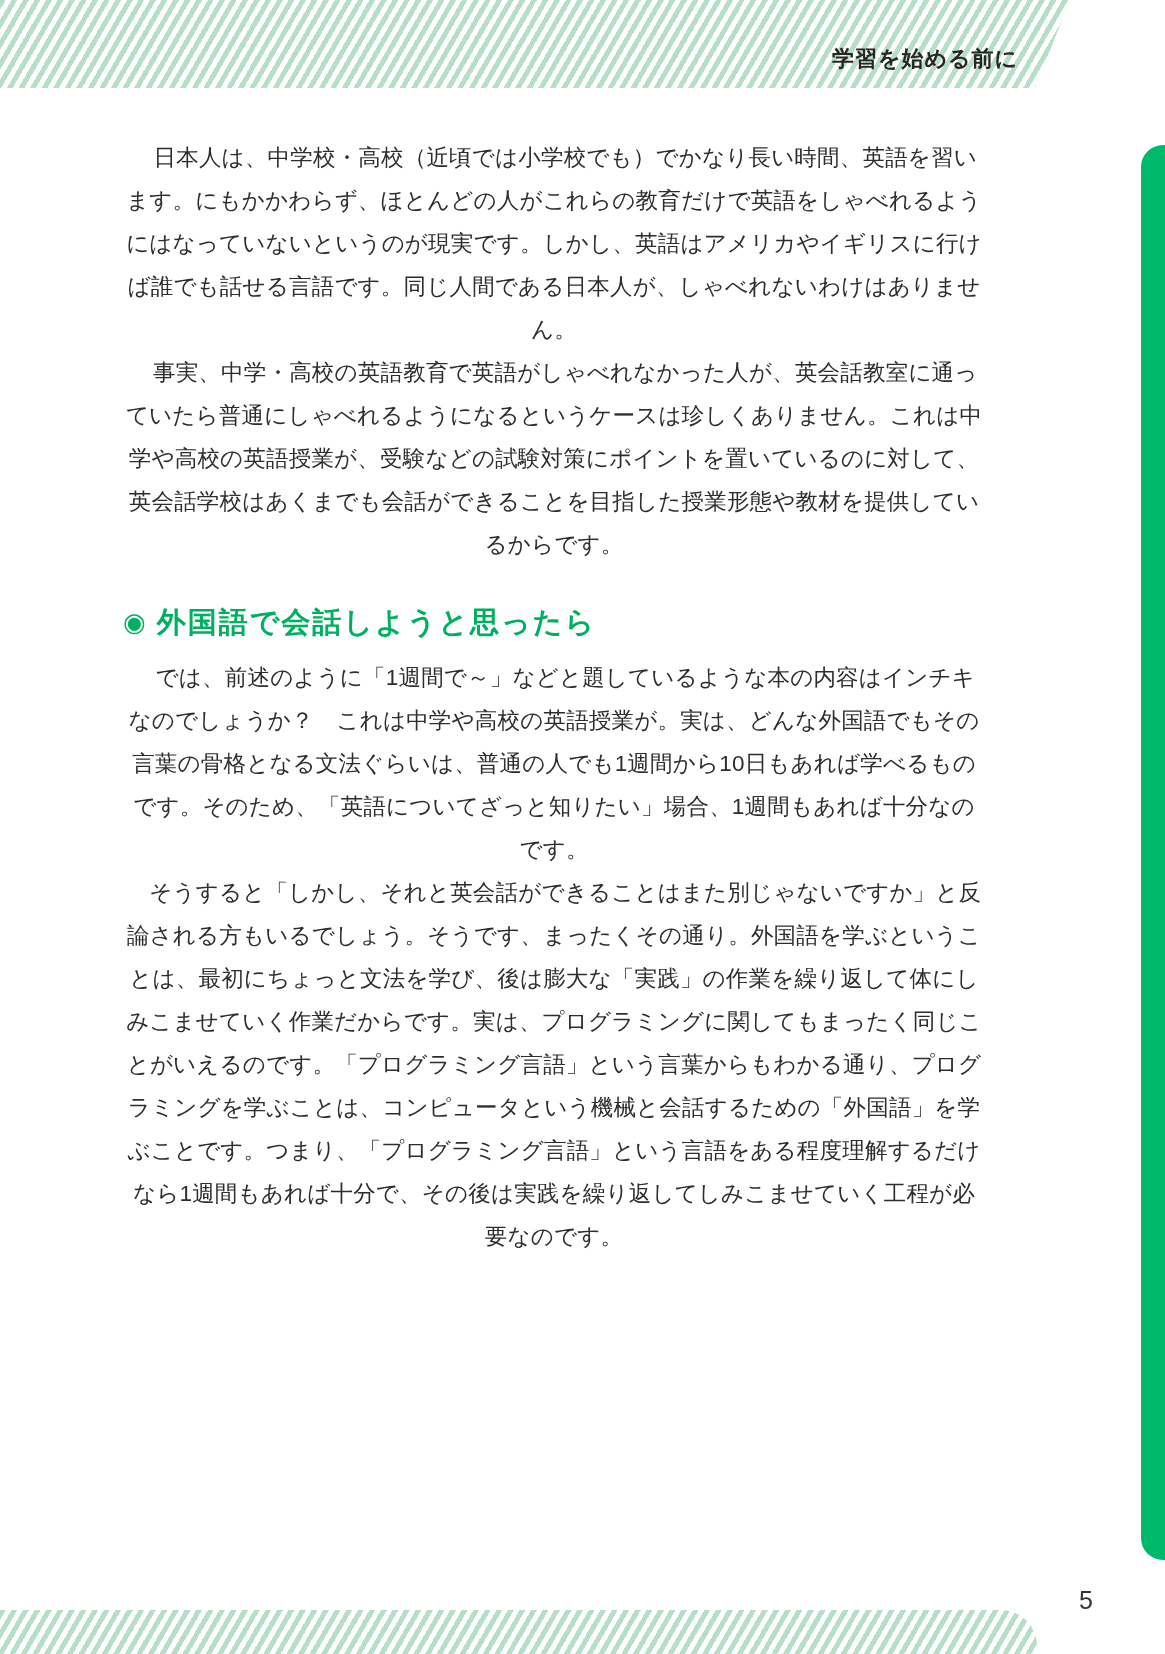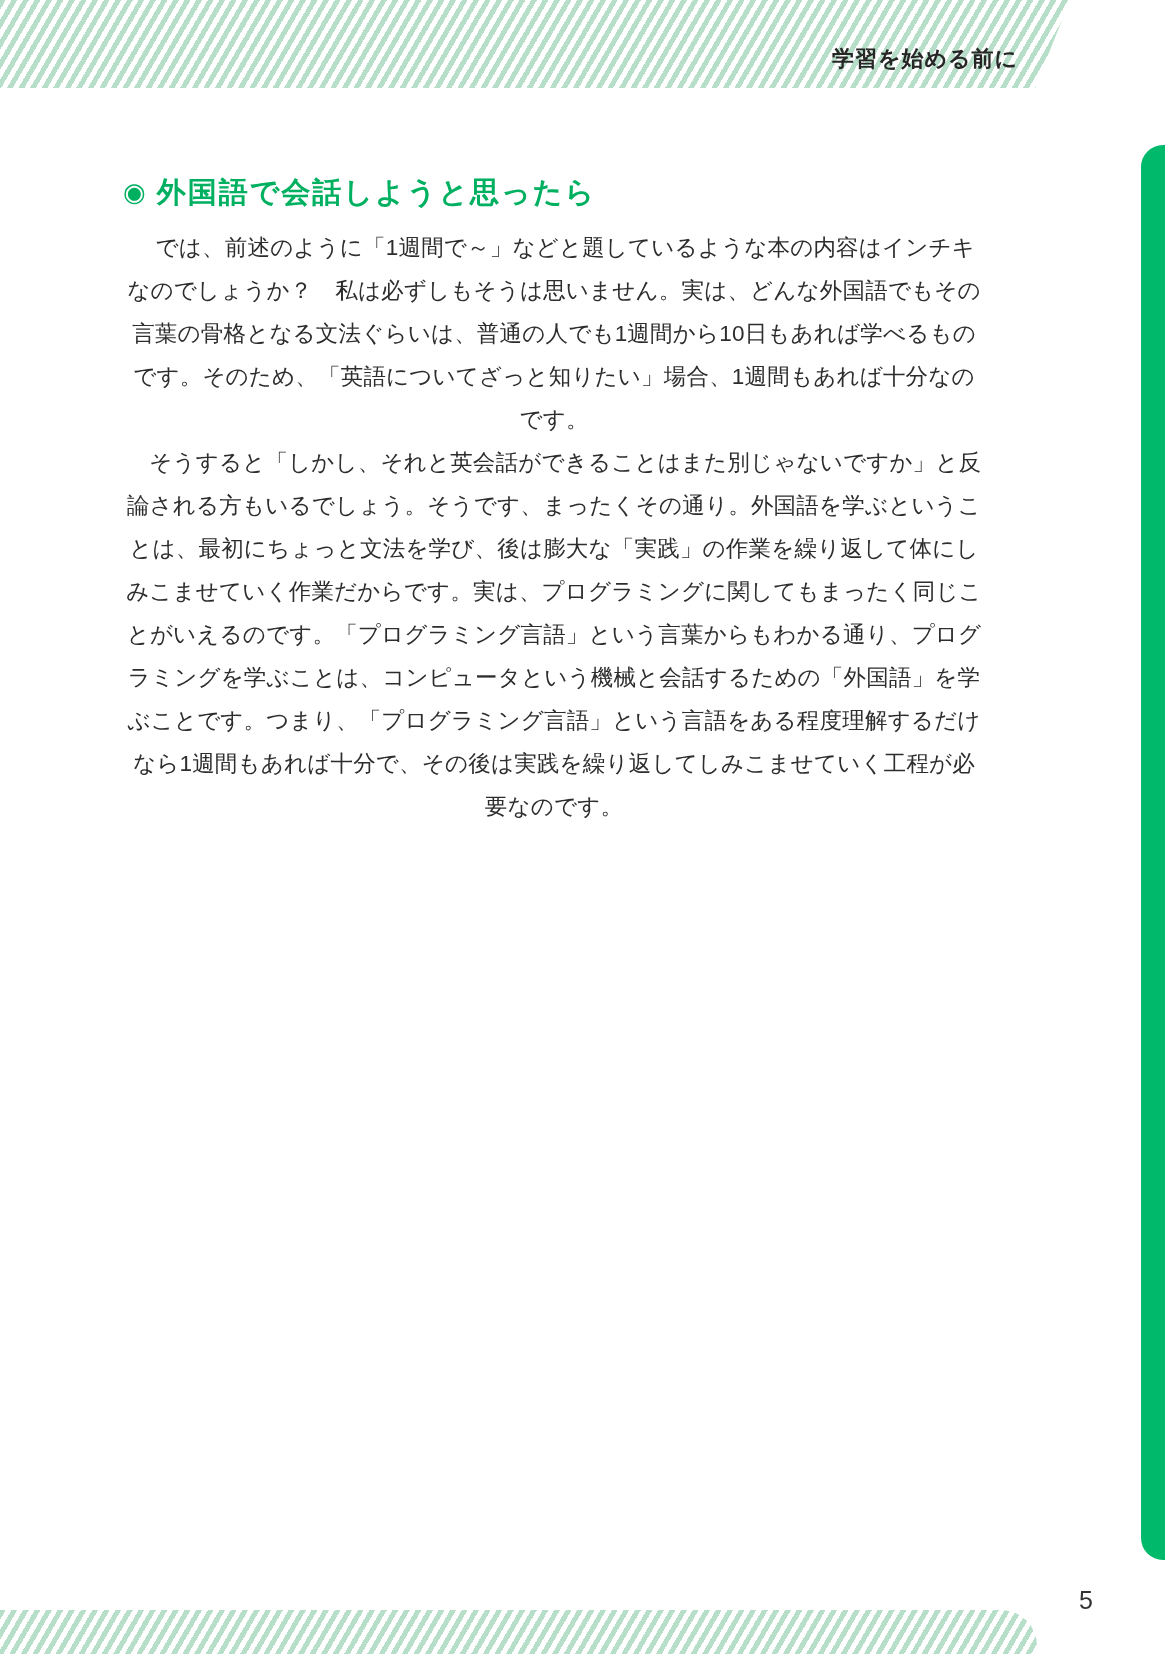--- a/index.html
+++ b/index.html
@@ -84,27 +84,29 @@
   }
 </style>
 </head>
 <body>
 
 <div class="band-top stripes">
   <div class="header-title">学習を始める前に</div>
 </div>
 
 <main class="body-text">
+  <p class="para indent">日本人は、中学校・高校（近頃では小学校でも）でかなり長い時間、英語を習います。にもかかわらず、ほとんどの人がこれらの教育だけで英語をしゃべれるようにはなっていないというのが現実です。しかし、英語はアメリカやイギリスに行けば誰でも話せる言語です。同じ人間である日本人が、しゃべれないわけはありません。</p>
+  <p class="para indent">事実、中学・高校の英語教育で英語がしゃべれなかった人が、英会話教室に通っていたら普通にしゃべれるようになるというケースは珍しくありません。これは中学や高校の英語授業が、受験などの試験対策にポイントを置いているのに対して、英会話学校はあくまでも会話ができることを目指した授業形態や教材を提供しているからです。</p>
 
   <h2 class="section-heading">
     <span class="fisheye">◉</span>
     <span>外国語で会話しようと思ったら</span>
   </h2>
 
-  <p class="para indent">では、前述のように「1週間で～」などと題しているような本の内容はインチキなのでしょうか？　私は必ずしもそうは思いません。実は、どんな外国語でもその言葉の骨格となる文法ぐらいは、普通の人でも1週間から10日もあれば学べるものです。そのため、「英語についてざっと知りたい」場合、1週間もあれば十分なのです。</p>
+  <p class="para indent">では、前述のように「1週間で～」などと題しているような本の内容はインチキなのでしょうか？　これは中学や高校の英語授業が。実は、どんな外国語でもその言葉の骨格となる文法ぐらいは、普通の人でも1週間から10日もあれば学べるものです。そのため、「英語についてざっと知りたい」場合、1週間もあれば十分なのです。</p>
   <p class="para indent">そうすると「しかし、それと英会話ができることはまた別じゃないですか」と反論される方もいるでしょう。そうです、まったくその通り。外国語を学ぶということは、最初にちょっと文法を学び、後は膨大な「実践」の作業を繰り返して体にしみこませていく作業だからです。実は、プログラミングに関してもまったく同じことがいえるのです。「プログラミング言語」という言葉からもわかる通り、プログラミングを学ぶことは、コンピュータという機械と会話するための「外国語」を学ぶことです。つまり、「プログラミング言語」という言語をある程度理解するだけなら1週間もあれば十分で、その後は実践を繰り返してしみこませていく工程が必要なのです。</p>
 </main>
 
 <div class="green-tab"></div>
 
 <div class="band-bottom stripes"></div>
 
 <div class="page-number">5</div>
 
 </body></html>

